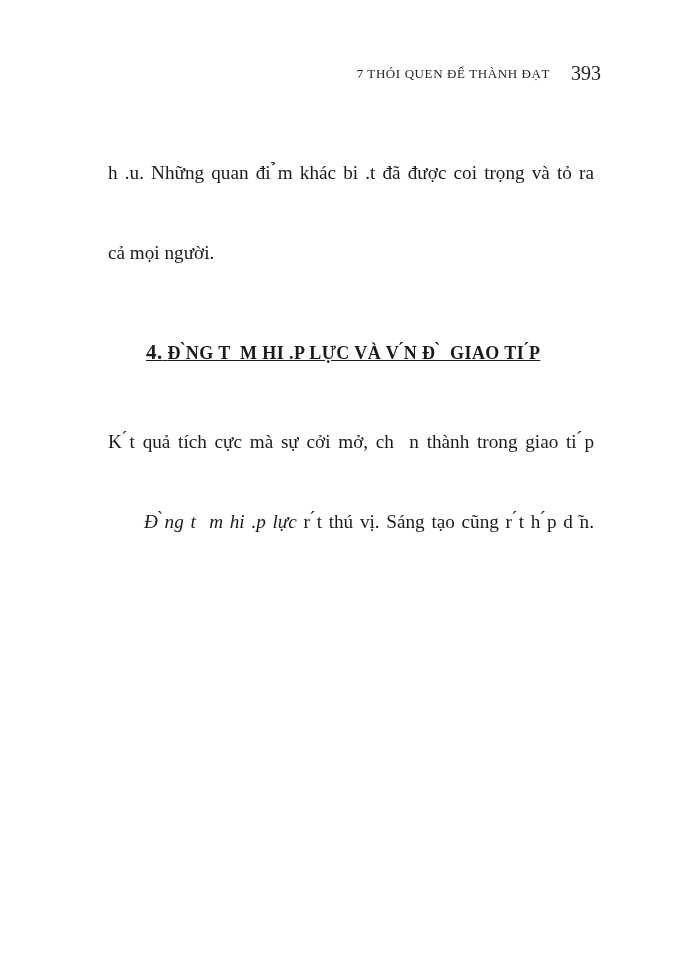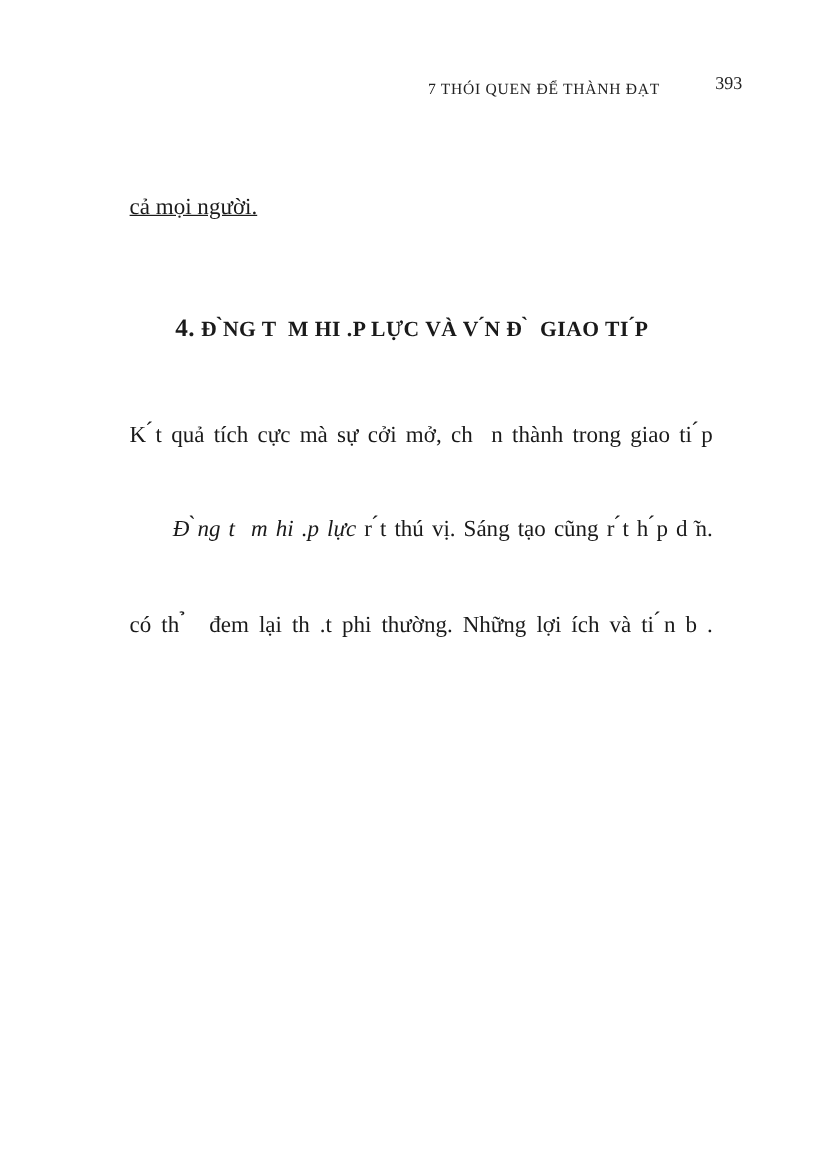--- a/index.html
+++ b/index.html
@@ -28,23 +28,23 @@
       right: 150px;
       top: 4px;
       font-size: 13px;
       letter-spacing: 0.6px;
       font-variant: small-caps;
       text-transform: uppercase;
       color: #222;
     }
     .page-number {
       position: absolute;
-      left: 596px;
+      left: 571px;
       top: 0px;
-      font-size: 15px;
+      font-size: 20px;
       color: #222;
     }
     .content {
       position: absolute;
       top: 107px;
       left: 108px;
       width: 486px;
       font-size: 19.2px;
       line-height: 26.5px;
       text-align: justify;
@@ -58,61 +58,61 @@
       margin-bottom: 20px !important;
     }
     .section-heading {
       font-weight: bold;
       font-size: 18px;
       letter-spacing: 0.4px;
       margin: 0 0 10px 38px !important;
       line-height: 26px;
       text-align: left;
       white-space: pre;
+      text-decoration: underline;
     }
     .section-heading .num {
       font-size: 21px;
     }
     em {
       font-style: italic;
     }
     .line {
       display: block;
       text-align: justify;
       text-align-last: justify;
       white-space: pre;
     }
     .line.last {
       text-align-last: left;
-      text-decoration: underline;
     }
     .first-line {
       padding-left: 36px;
     }
   </style>
 </head>
 <body>
 
 <div class="running-header">
   <span class="running-title">7 thói quen để thành đạt</span>
   <span class="page-number">393</span>
 </div>
 
 <div class="content">
 
   <p class="cont">
+    <span class="line">h&nbsp;.u. Những quan đi&nbsp;̉m khác bi&nbsp;.t đã được coi trọng và tỏ ra</span>
     <span class="line last">cả mọi người.</span>
   </p>
 
   <p class="section-heading"><span class="num">4.</span> <span>Đ ̀NG T  M HI .P LỰC VÀ V ́N Đ ̀  GIAO TI ́P</span></p>
 
   <p class="para-block" style="margin:0 0 7px 0;">
     <span class="line">K ́t quả tích cực mà sự cởi mở, ch  n thành trong giao ti ́p</span>
     <span class="line first-line"><em>Đ ̀ng t  m hi .p lực</em><span> r ́t thú vị. Sáng tạo cũng r ́t h ́p d ̃n.</span></span>
-    <span class="line">có th ̉  đem lại th .t phi thường. Những lợi ích và ti ́n b .</span>
   </p>
 
   <p class="para-block" style="margin:0 0 7px 0;">
     
     
     
     
     
   </p>
 

